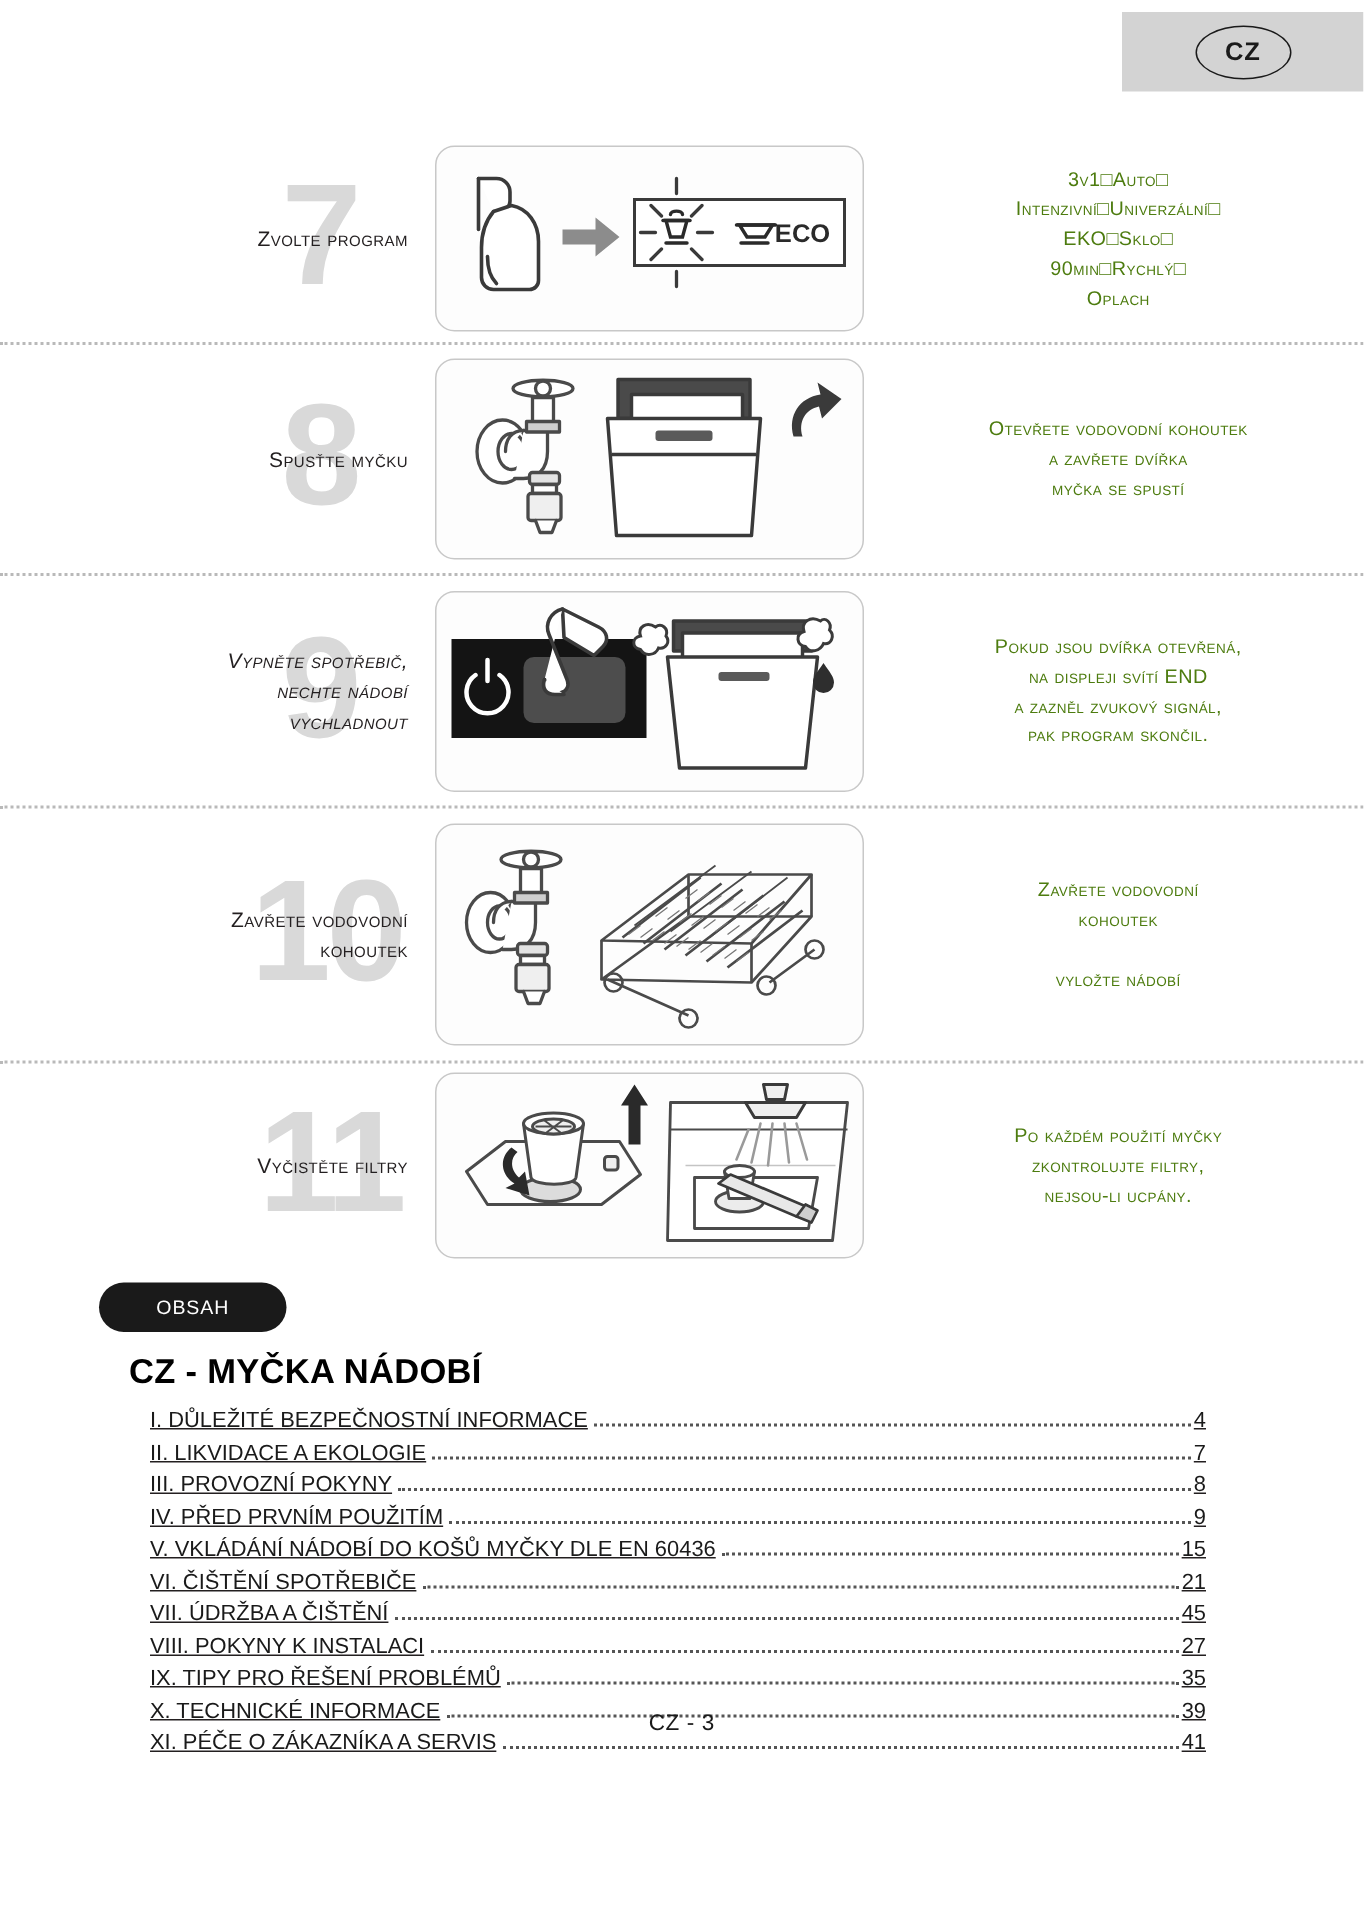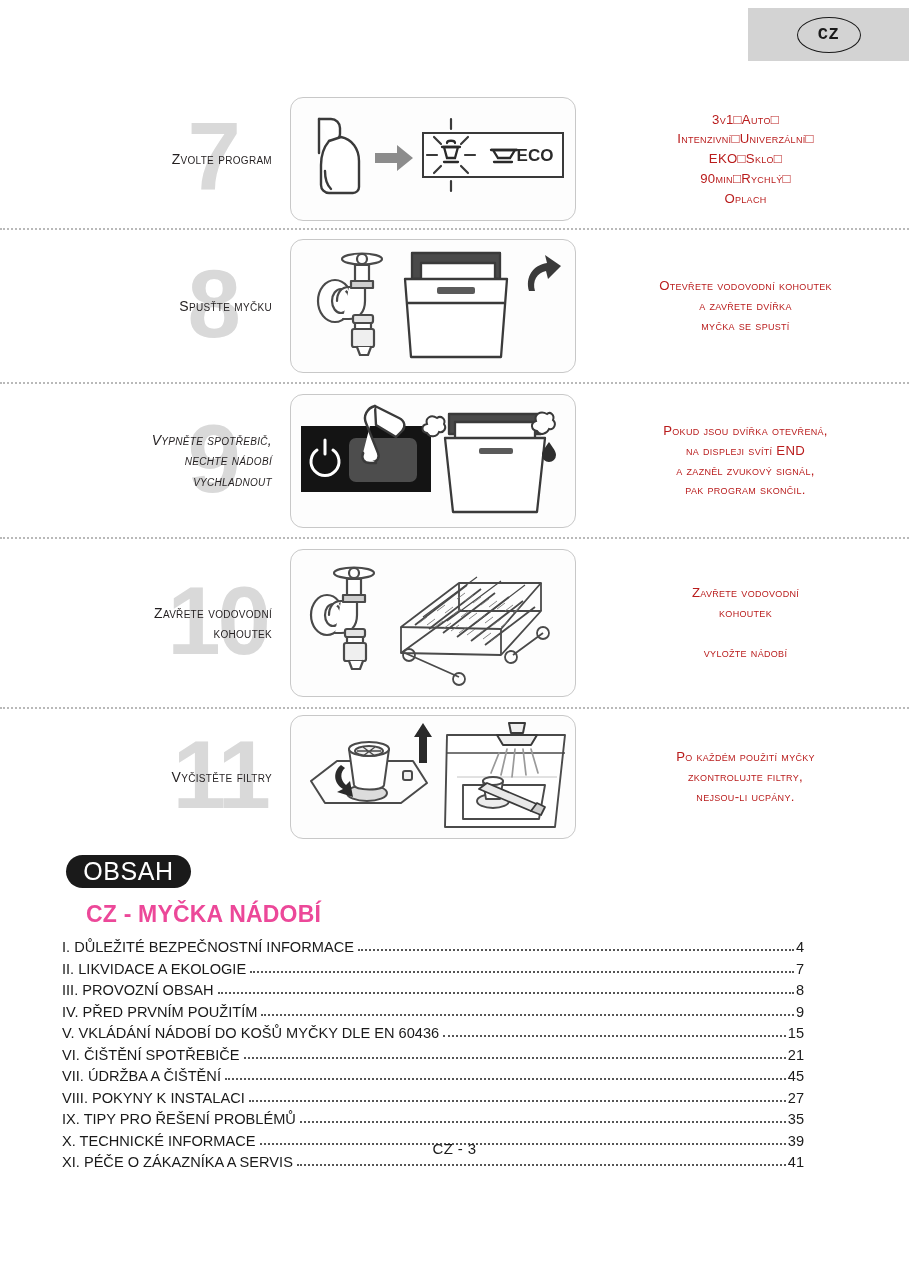--- a/index.html
+++ b/index.html
@@ -10,21 +10,21 @@
   }
 
   
   .cz-badge-bar{
     position:absolute;top:8px;left:748px;width:161px;height:53px;
     background:#d3d3d3;display:flex;align-items:center;justify-content:center;
   }
   .cz-oval{
     width:62px;height:34px;border:1.6px solid #1a1a1a;border-radius:50%;
     display:flex;align-items:center;justify-content:center;
-    font-size:17px;font-weight:bold;letter-spacing:.5px;color:#1a1a1a;font-family:Liberation Mono, monospace;
+    font-size:17px;font-weight:bold;letter-spacing:.5px;color:#1a1a1a;
   }
 
   
   .steps{position:absolute;top:90px;left:0;width:909px;}
   .step{
     display:flex;align-items:center;position:relative;
     border-bottom:2px dotted #b9b9b9;
   }
   .step:last-child{border-bottom:none;}
   .step-no-border{border-bottom:none;justify-content:center;}
@@ -50,35 +50,35 @@
     flex:0 0 286px;width:286px;
     border:1.3px solid #c8c8c8;border-radius:13px;background:#fdfdfd;
     box-sizing:border-box;display:flex;align-items:center;justify-content:center;
     overflow:hidden;
   }
   .step-art svg{display:block;}
 
   .step-desc{
     flex:1;padding-left:14px;padding-right:8px;box-sizing:border-box;
     text-align:center;font-size:13.2px;line-height:1.5;
-    font-variant:small-caps;letter-spacing:.3px;color:#b91c1c;
+    font-variant:small-caps;letter-spacing:.3px;color:#4d7c0f;
   }
 
   
   .toc-wrap{position:absolute;top:855px;left:0;width:909px;}
   .obsah-pill{
     margin-left:66px;width:125px;height:33px;background:#1a1a1a;
     border-radius:17px;color:#fff;display:flex;align-items:center;
-    justify-content:center;font-size:25px;letter-spacing:.6px;
+    justify-content:center;font-size:13px;letter-spacing:.6px;
   }
   .toc-title{
     margin-left:86px;margin-top:13px;font-size:23px;font-weight:bold;
-    letter-spacing:.2px;color:#ec4899;
-  }
-  .toc-list{margin-top:11px;padding:0 105px 0 62px;}
+    letter-spacing:.2px;color:#000000;
+  }
+  .toc-list{margin-top:11px;padding:0 105px 0 100px;text-decoration:underline;}
   .toc-row{
     display:flex;align-items:flex-end;font-size:14.6px;
     color:#1a1a1a;margin-bottom:5.5px;white-space:nowrap;
   }
   .toc-name{flex:0 0 auto;}
   .toc-dots{
     flex:1 1 auto;margin:0 2px 4px 4px;border-bottom:2px dotted #555;
     min-width:8px;
   }
   .toc-page{flex:0 0 auto;}
@@ -357,21 +357,21 @@
       <span class="toc-name">I. DŮLEŽITÉ BEZPEČNOSTNÍ INFORMACE</span>
       <span class="toc-dots"></span>
       <span class="toc-page">4</span>
     </div>
     <div class="toc-row">
       <span class="toc-name">II. LIKVIDACE A EKOLOGIE</span>
       <span class="toc-dots"></span>
       <span class="toc-page">7</span>
     </div>
     <div class="toc-row">
-      <span class="toc-name">III. PROVOZNÍ OBSAH</span>
+      <span class="toc-name">III. PROVOZNÍ POKYNY</span>
       <span class="toc-dots"></span>
       <span class="toc-page">8</span>
     </div>
     <div class="toc-row">
       <span class="toc-name">IV. PŘED PRVNÍM POUŽITÍM</span>
       <span class="toc-dots"></span>
       <span class="toc-page">9</span>
     </div>
     <div class="toc-row">
       <span class="toc-name">V. VKLÁDÁNÍ NÁDOBÍ DO KOŠŮ MYČKY DLE EN 60436</span>

